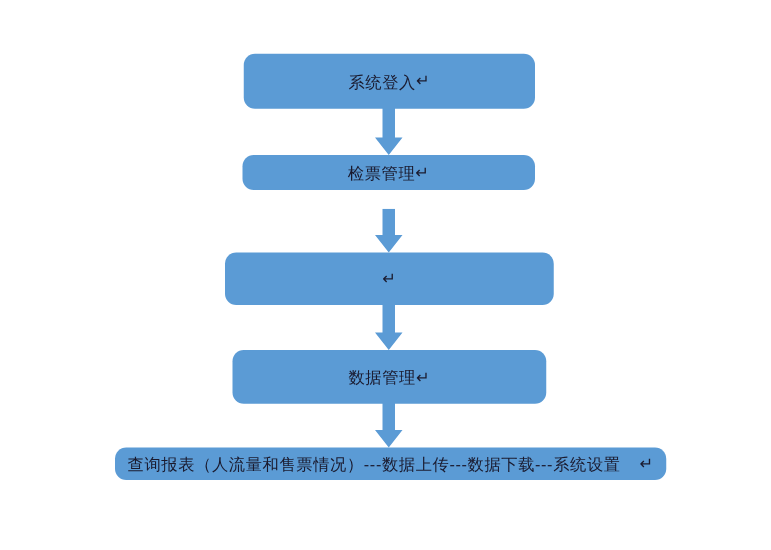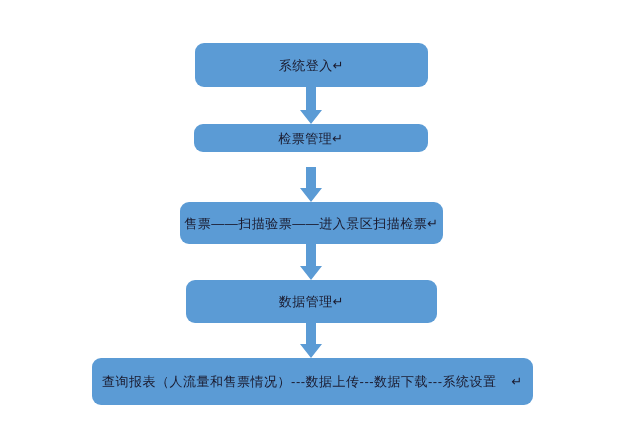--- a/index.html
+++ b/index.html
@@ -35,21 +35,21 @@
   }
   .node-label {
     display: inline-block;
     line-height: 1;
   }
   
   #node-1 { left: 195px; top: 43px;  width: 233px; height: 44px; }
   #node-2 { left: 194px; top: 124px; width: 234px; height: 28px; }
   #node-3 { left: 180px; top: 202px; width: 263px; height: 42px; }
   #node-4 { left: 186px; top: 280px; width: 251px; height: 43px; }
-  #node-5 { left: 92px;  top: 358px; width: 441px; height: 47px; gap: 15px; }
+  #node-5 { left: 92px;  top: 358px; width: 441px; height: 26px; gap: 15px; }
 
   .connector {
     position: absolute;
     overflow: visible;
   }
   .connector svg {
     display: block;
   }
   #conn-1 { left: 299px; top: 86px;  width: 24px; height: 39px; }
   #conn-2 { left: 299px; top: 167px; width: 24px; height: 36px; }
@@ -77,21 +77,20 @@
       <span class="pilcrow">↵</span>
   </div>
 
   <div class="connector" id="conn-2">
     <svg width="24" height="36" viewBox="0 0 24 36">
       <polygon points="7,0 17,0 17,21 23,21 12,35 1,21 7,21" fill="#5B9BD5"></polygon>
     </svg>
   </div>
 
   <div class="node" id="node-3">
-    <span class="node-label">售票——扫描验票——进入景区扫描检票</span>
       <span class="pilcrow">↵</span>
   </div>
 
   <div class="connector" id="conn-3">
     <svg width="24" height="38" viewBox="0 0 24 38">
       <polygon points="7,0 17,0 17,23 23,23 12,37 1,23 7,23" fill="#5B9BD5"></polygon>
     </svg>
   </div>
 
   <div class="node" id="node-4">

